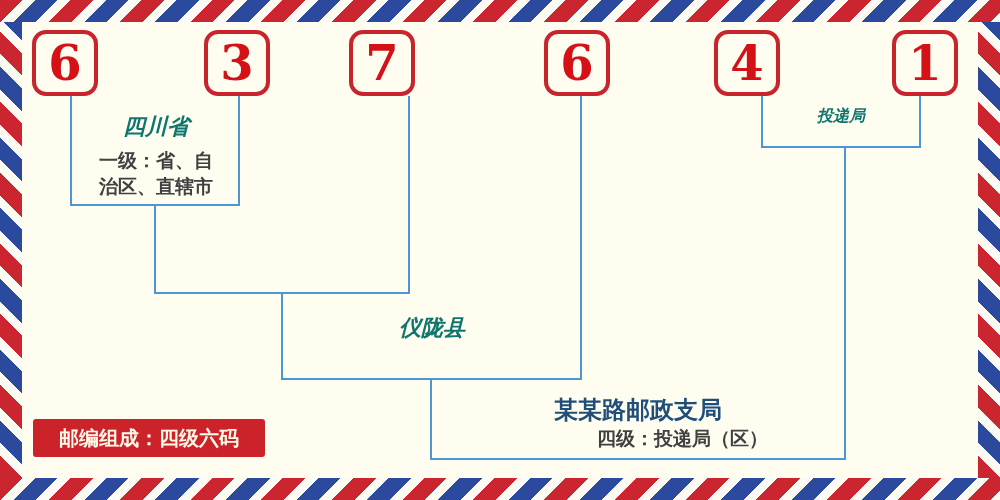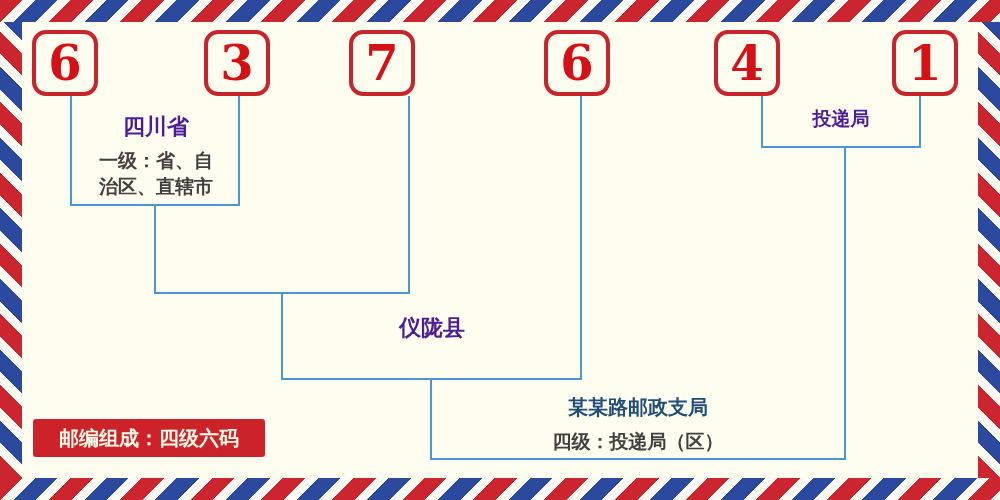--- a/index.html
+++ b/index.html
@@ -76,39 +76,41 @@
   }
 
   
   .label-group {
     position: absolute;
     text-align: center;
   }
   .label-name {
     font-size: 22px;
     font-weight: bold;
-    color: #4c1d95;
+    color: #0f766e;
     margin-bottom: 6px;
+    font-style: italic;
   }
   .label-desc {
     font-size: 19px;
     font-weight: bold;
     color: #404040;
     line-height: 26px;
   }
   .level4-name {
-    font-size: 20px;
+    font-size: 24px;
     font-weight: bold;
     color: #1f4e79;
   }
   .level4-desc {
-    margin-top: 8px;
+    margin-top: 0;
+    text-align: right;
   }
   .delivery-name {
-    font-size: 19px;
+    font-size: 16px;
   }
 
   
   .footer-badge {
     position: absolute;
     left: 33px;
     top: 419px;
     height: 38px;
     line-height: 38px;
     padding: 0 26px;

